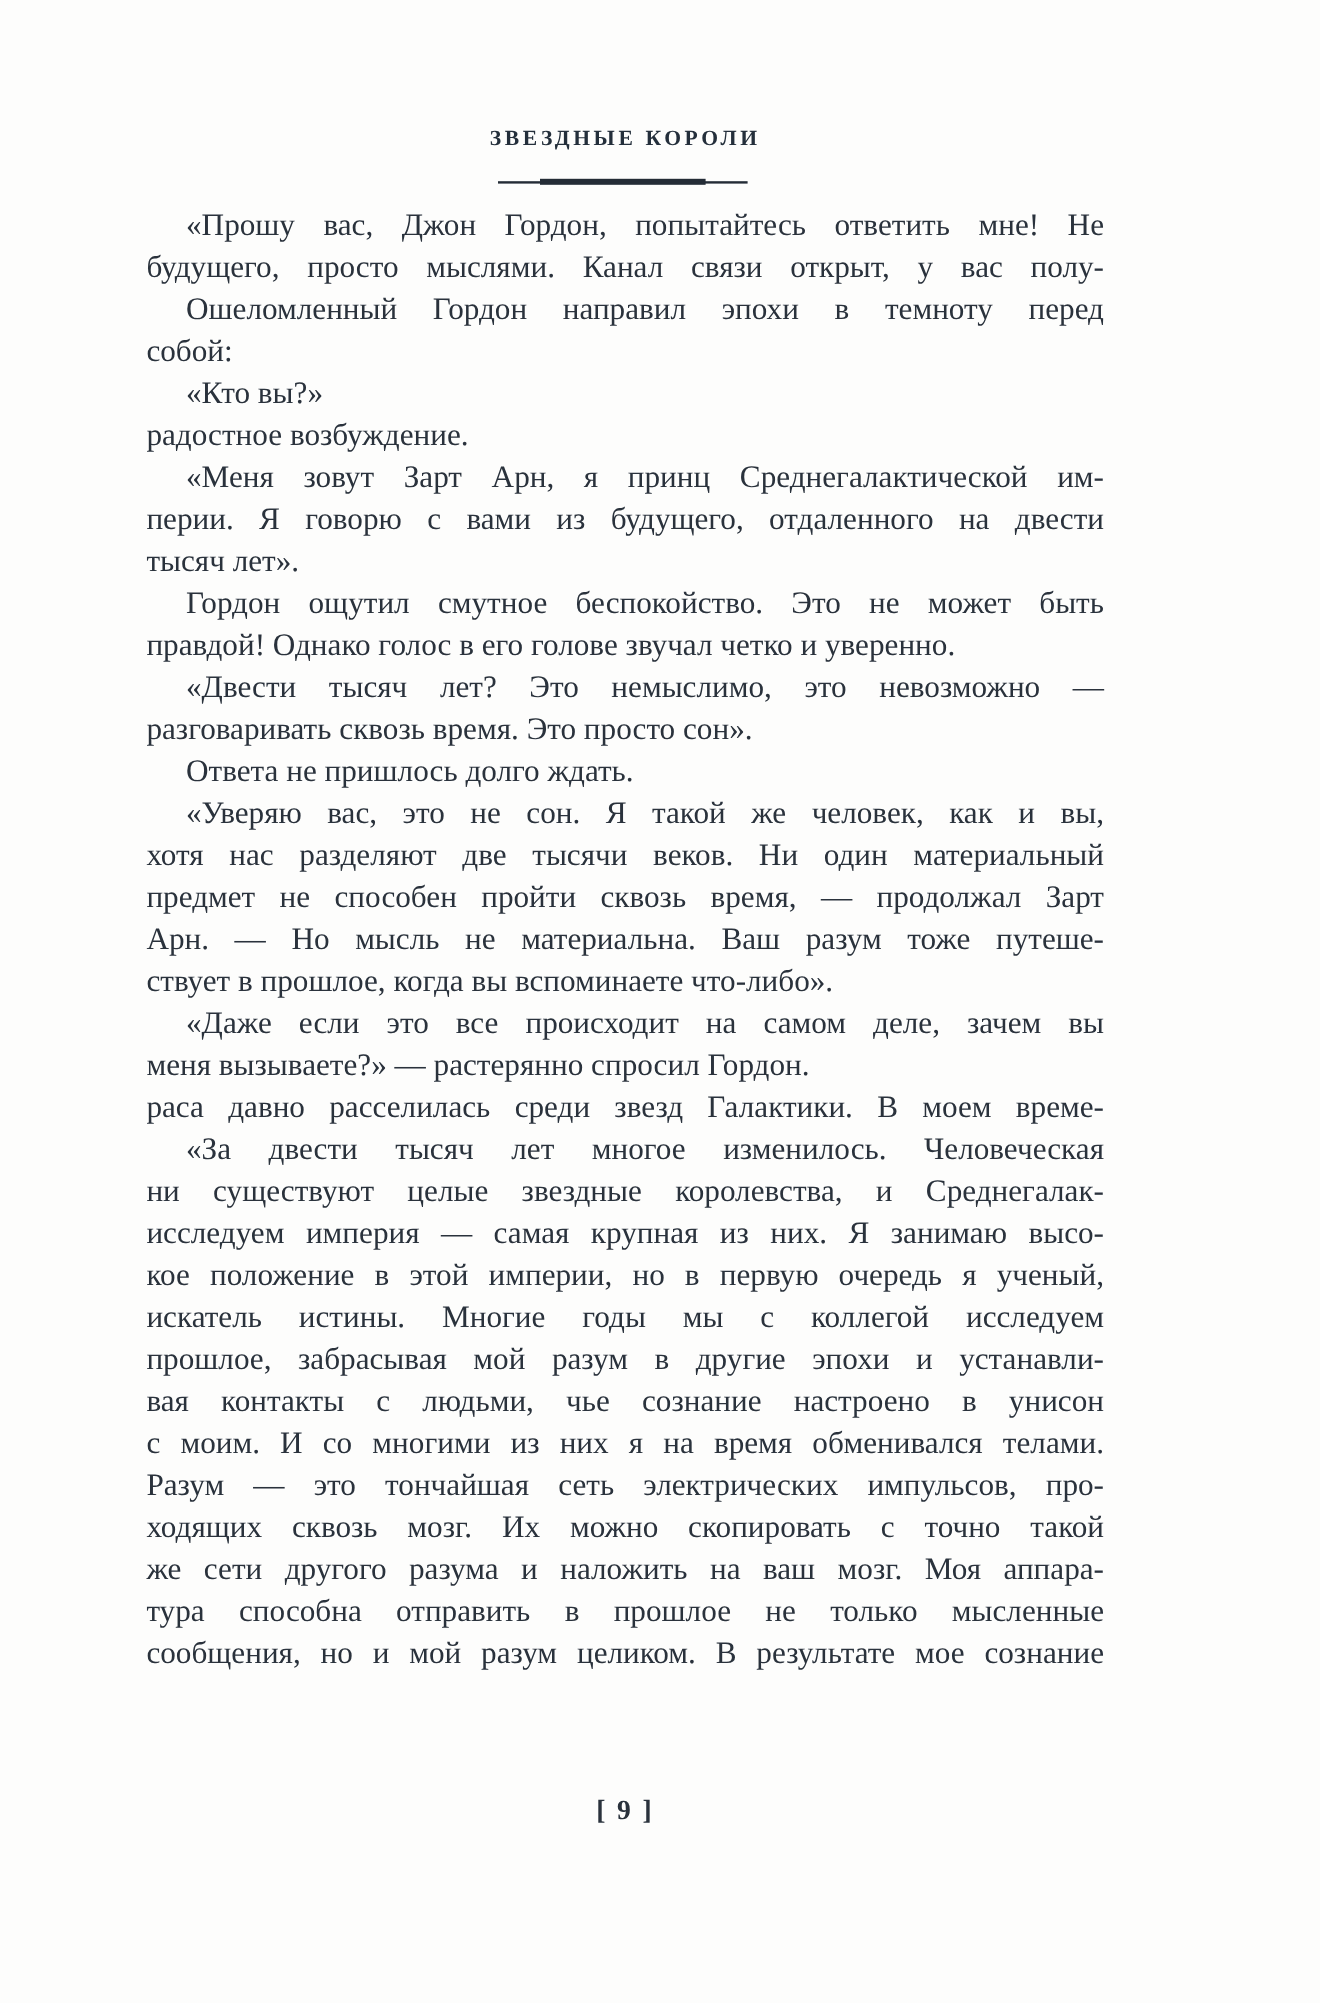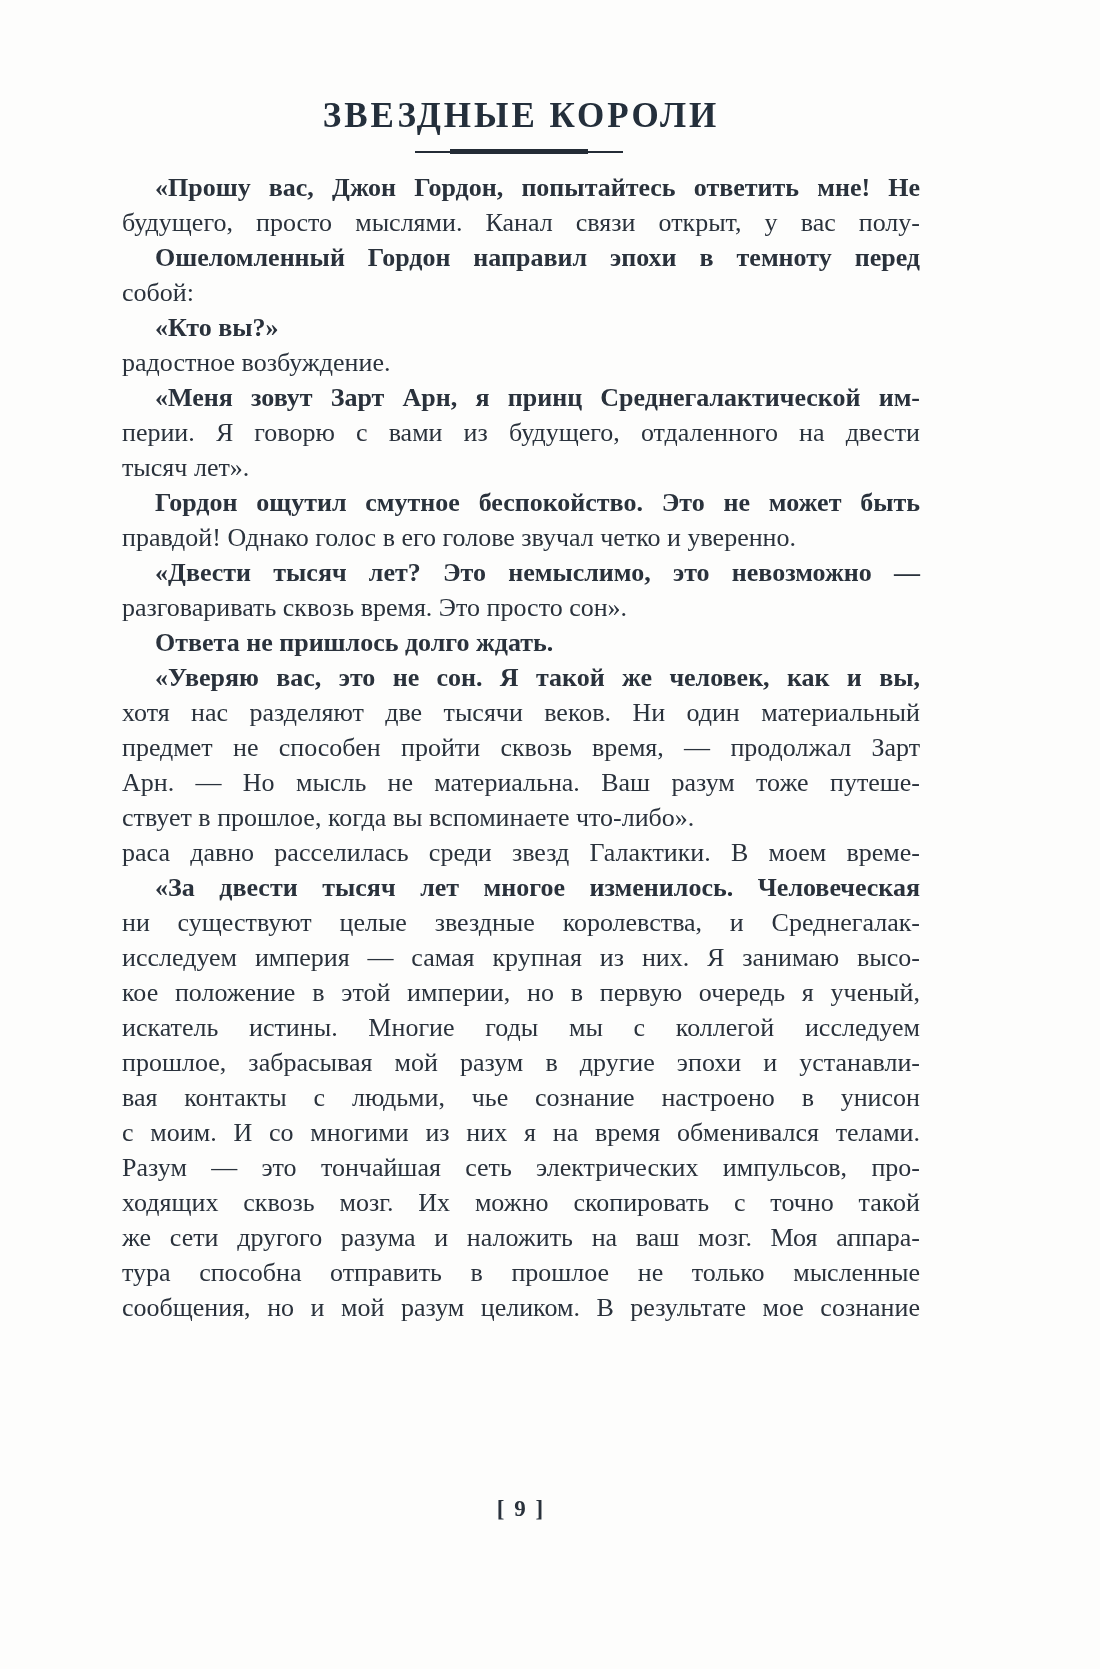--- a/index.html
+++ b/index.html
@@ -21,21 +21,21 @@
     color:var(--text-color);
     overflow:hidden;
   }
   .running-head{
     position:absolute;
     top:102px;left:122px;width:798px;
     text-align:center;
     line-height:27px;
   }
   .chapter-title{
-    font-size:35px;
+    font-size:18px;
     font-weight:bold;
     letter-spacing:3px;
     color:var(--title-color);
     transform:scaleX(0.92);
     transform-origin:center;
     white-space:nowrap;
   }
   .title-divider{
     position:absolute;
     top:148px;left:415px;width:208px;height:8px;
@@ -55,21 +55,21 @@
     line-height:35px;
   }
   .paragraph{margin:0;padding:0;}
   .line{
     text-align:justify;
     text-align-last:justify;
     white-space:normal;
     height:35px;
     overflow:visible;
   }
-  .line.first{ padding-left:33px;font-weight:bold; }
+  .line.first{ padding-left:33px; }
   .line.end{ text-align-last:left; }
   .page-number{
     position:absolute;
     top:1496px;left:122px;width:798px;
     text-align:center;
     font-size:23px;
     font-weight:bold;
     letter-spacing:2px;
     color:var(--text-color);
   }
@@ -120,20 +120,24 @@
         <div class="line first end">Ответа не пришлось долго ждать.</div>
       </div>
       <div class="paragraph">
         <div class="line first">«Уверяю вас, это не сон. Я такой же человек, как и вы,</div>
         <div class="line">хотя нас разделяют две тысячи веков. Ни один материальный</div>
         <div class="line">предмет не способен пройти сквозь время, — продолжал Зарт</div>
         <div class="line">Арн. — Но мысль не материальна. Ваш разум тоже путеше-</div>
         <div class="line end">ствует в прошлое, когда вы вспоминаете что-либо».</div>
       </div>
       <div class="paragraph">
+        <div class="line first">«Даже если это все происходит на самом деле, зачем вы</div>
+        <div class="line end">меня вызываете?» — растерянно спросил Гордон.</div>
+      </div>
+      <div class="paragraph">
         <div class="line">раса давно расселилась среди звезд Галактики. В моем време-</div>
         <div class="line first">«За двести тысяч лет многое изменилось. Человеческая</div>
         <div class="line">ни существуют целые звездные королевства, и Среднегалак-</div>
         <div class="line">исследуем империя — самая крупная из них. Я занимаю высо-</div>
         <div class="line">кое положение в этой империи, но в первую очередь я ученый,</div>
         <div class="line">искатель истины. Многие годы мы с коллегой исследуем</div>
         <div class="line">прошлое, забрасывая мой разум в другие эпохи и устанавли-</div>
         <div class="line">вая контакты с людьми, чье сознание настроено в унисон</div>
         <div class="line">с моим. И со многими из них я на время обменивался телами.</div>
         <div class="line">Разум — это тончайшая сеть электрических импульсов, про-</div>

